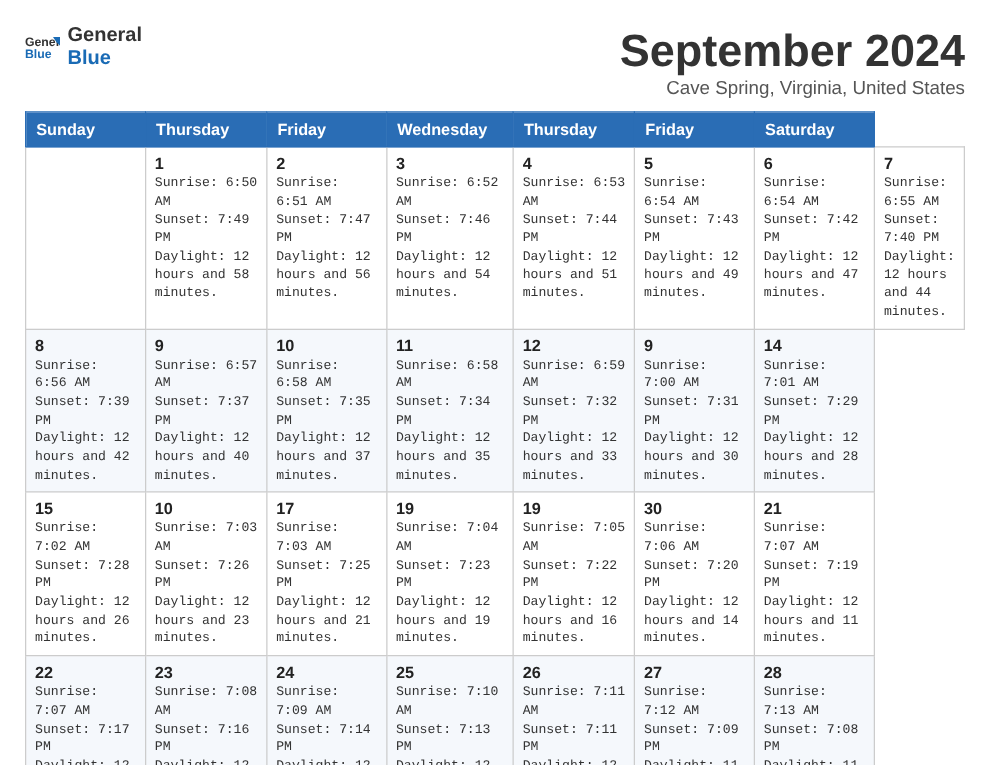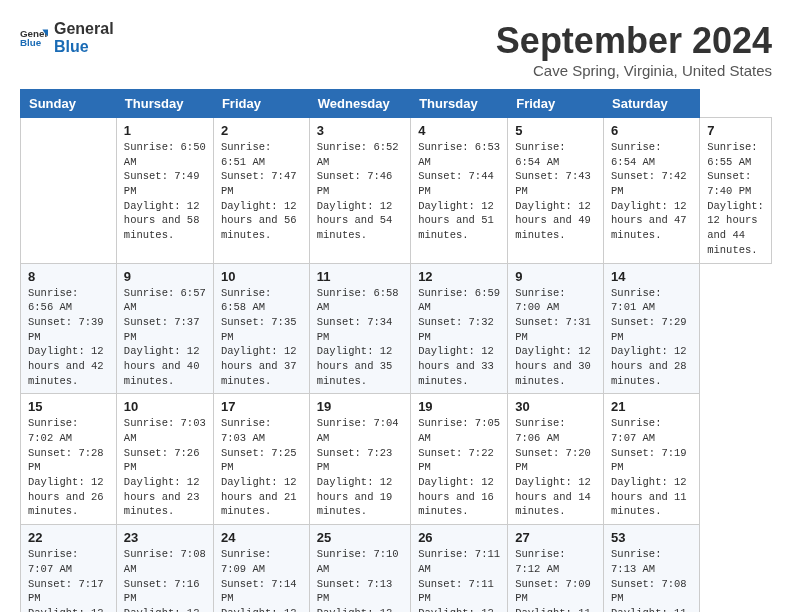--- a/index.html
+++ b/index.html
@@ -278,21 +278,21 @@
             Sunrise: 7:11 AM<br>Sunset: 7:11 PM<br>Daylight: 12 hours and 0 minutes.
           </div>
         </td>
           <td>
           <span class="day-number">27</span>
           <div class="day-info">
             Sunrise: 7:12 AM<br>Sunset: 7:09 PM<br>Daylight: 11 hours and 57 minutes.
           </div>
         </td>
           <td>
-          <span class="day-number">53</span>
+          <span class="day-number">28</span>
           <div class="day-info">
             Sunrise: 7:13 AM<br>Sunset: 7:08 PM<br>Daylight: 11 hours and 55 minutes.
           </div>
         </td>
         </tr>
         <tr>
           <td>
           <span class="day-number">29</span>
           <div class="day-info">
             Sunrise: 7:13 AM<br>Sunset: 7:06 PM<br>Daylight: 11 hours and 53 minutes.

